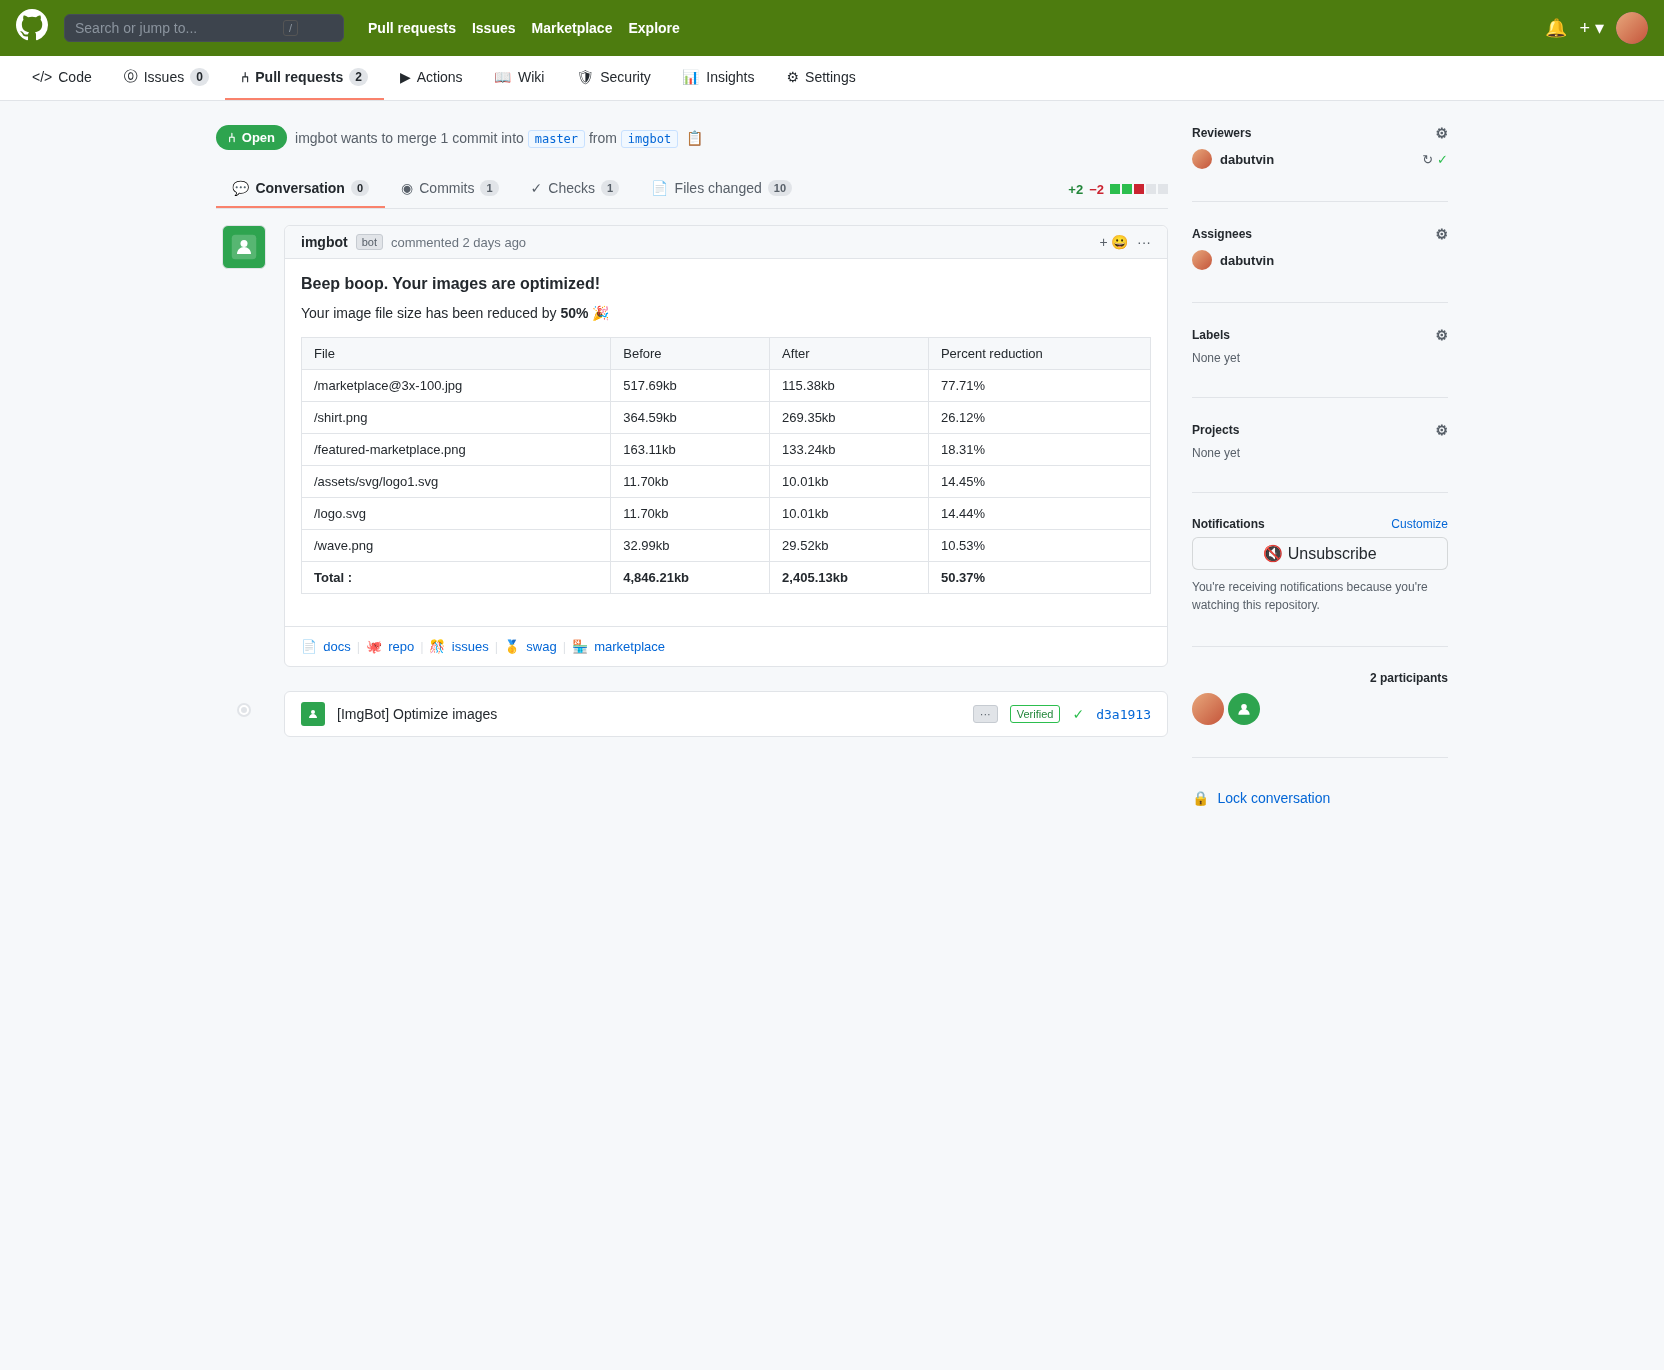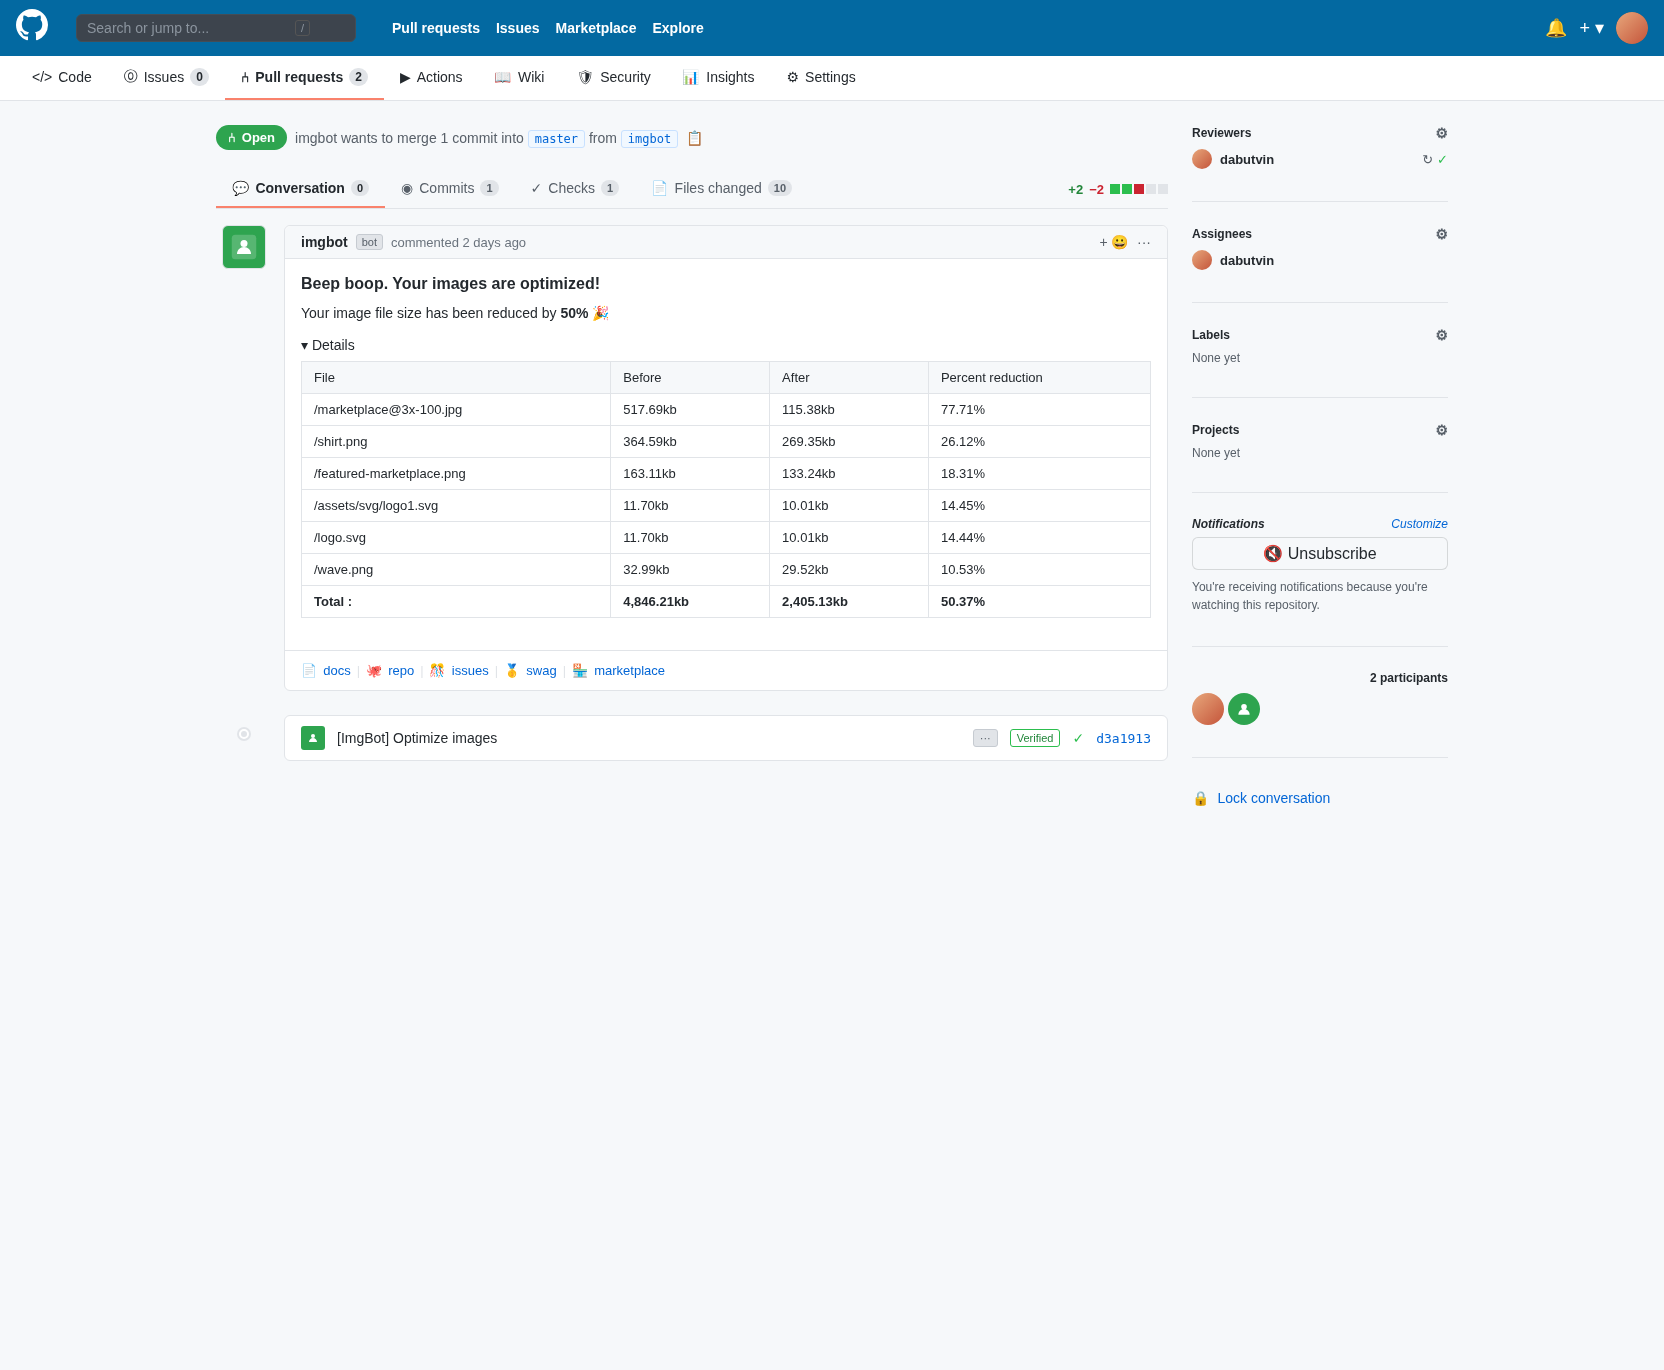--- a/index.html
+++ b/index.html
@@ -1,19 +1,19 @@
 <!DOCTYPE html>
 <html><head>
   <meta charset="utf-8">
   <style>
     * { box-sizing: border-box; margin: 0; padding: 0; }
     body { font-family: -apple-system, BlinkMacSystemFont, 'Segoe UI', Helvetica, Arial, sans-serif; font-size: 14px; background: #f6f8fa; color: #24292e; }
 
     
-    .top-nav { background: #0369a1; display: flex; align-items: center; padding: 0 16px; height: 56px; gap: 28px; }
+    .top-nav { background: #4d7c0f; display: flex; align-items: center; padding: 0 16px; height: 56px; gap: 16px; }
     .top-nav-logo { color: white; font-size: 24px; cursor: pointer; }
     .top-nav-search { background: #3d444d; border: 1px solid #444d56; border-radius: 6px; display: flex; align-items: center; padding: 5px 10px; gap: 8px; min-width: 280px; cursor: text; }
     .top-nav-search input { background: transparent; border: none; outline: none; color: #c9d1d9; font-size: 14px; width: 200px; }
     .top-nav-search input::placeholder { color: #8b949e; }
     .search-slash { border: 1px solid #555; border-radius: 3px; color: #8b949e; padding: 1px 5px; font-size: 11px; }
     .top-nav-links { display: flex; gap: 16px; margin-left: 8px; }
     .top-nav-links a { color: white; text-decoration: none; font-size: 14px; font-weight: 600; }
     .top-nav-right { margin-left: auto; display: flex; align-items: center; gap: 12px; }
     .top-nav-icon { color: white; font-size: 18px; cursor: pointer; }
     .top-nav-avatar { width: 32px; height: 32px; border-radius: 50%; background: #666; overflow: hidden; cursor: pointer; }
@@ -95,21 +95,21 @@
     .sidebar-section:last-child { border-bottom: none; }
     .sidebar-title { font-size: 12px; font-weight: 600; color: #24292e; margin-bottom: 8px; display: flex; align-items: center; justify-content: space-between; }
     .sidebar-gear { cursor: pointer; color: #586069; font-size: 14px; }
     .sidebar-empty { color: #586069; font-size: 12px; }
     .sidebar-user { display: flex; align-items: center; gap: 8px; font-size: 13px; }
     .sidebar-user-avatar { width: 20px; height: 20px; border-radius: 50%; background: linear-gradient(135deg, #e8a87c, #c4543a); flex-shrink: 0; }
     .sidebar-user-name { font-weight: 600; color: #24292e; }
     .sidebar-user-actions { margin-left: auto; display: flex; gap: 4px; color: #586069; }
 
     .notifications-section { }
-    .notifications-title { font-size: 12px; font-weight: 600; margin-bottom: 6px; display: flex; align-items: center; justify-content: space-between; font-style: italic; }
+    .notifications-title { font-size: 12px; font-weight: 600; margin-bottom: 6px; display: flex; align-items: center; justify-content: space-between; }
     .customize-link { color: #0366d6; font-size: 12px; font-weight: 400; text-decoration: none; }
     .unsubscribe-btn { width: 100%; padding: 6px 12px; background: #f6f8fa; border: 1px solid rgba(27,31,35,.15); border-radius: 6px; cursor: pointer; font-size: 16px; color: #24292e; display: flex; align-items: center; justify-content: center; gap: 6px; margin-bottom: 8px; }
     .notifications-text { font-size: 12px; color: #586069; line-height: 1.5; }
 
     .participants-section { }
     .participants-title { font-size: 12px; font-weight: 600; margin-bottom: 8px; text-align: right; }
     .participants-avatars { display: flex; gap: 4px; flex-wrap: wrap; }
     .participant-avatar { width: 32px; height: 32px; border-radius: 50%; cursor: pointer; overflow: hidden; }
     .participant-avatar-1 { background: linear-gradient(135deg, #e8a87c, #c4543a); }
     .participant-avatar-2 { background: #2ea44f; display: flex; align-items: center; justify-content: center; color: white; font-size: 14px; }
@@ -255,21 +255,20 @@
             <span>+ 😀</span>
             <span>···</span>
           </div>
         </div>
         <div class="comment-body">
           <p class="comment-headline">Beep boop. Your images are optimized!</p>
           <p class="comment-text">
             <span>Your image file size has been reduced by</span> <strong>50%</strong> <span>🎉</span>
           </p>
           <div class="details-section">
-            <div class="details-toggle">▾ Details</div>
             <table class="details-table">
               <thead>
                 <tr>
                   <th>File</th>
                   <th>Before</th>
                   <th>After</th>
                   <th>Percent reduction</th>
                 </tr>
               </thead>
               <tbody id="details-tbody">

